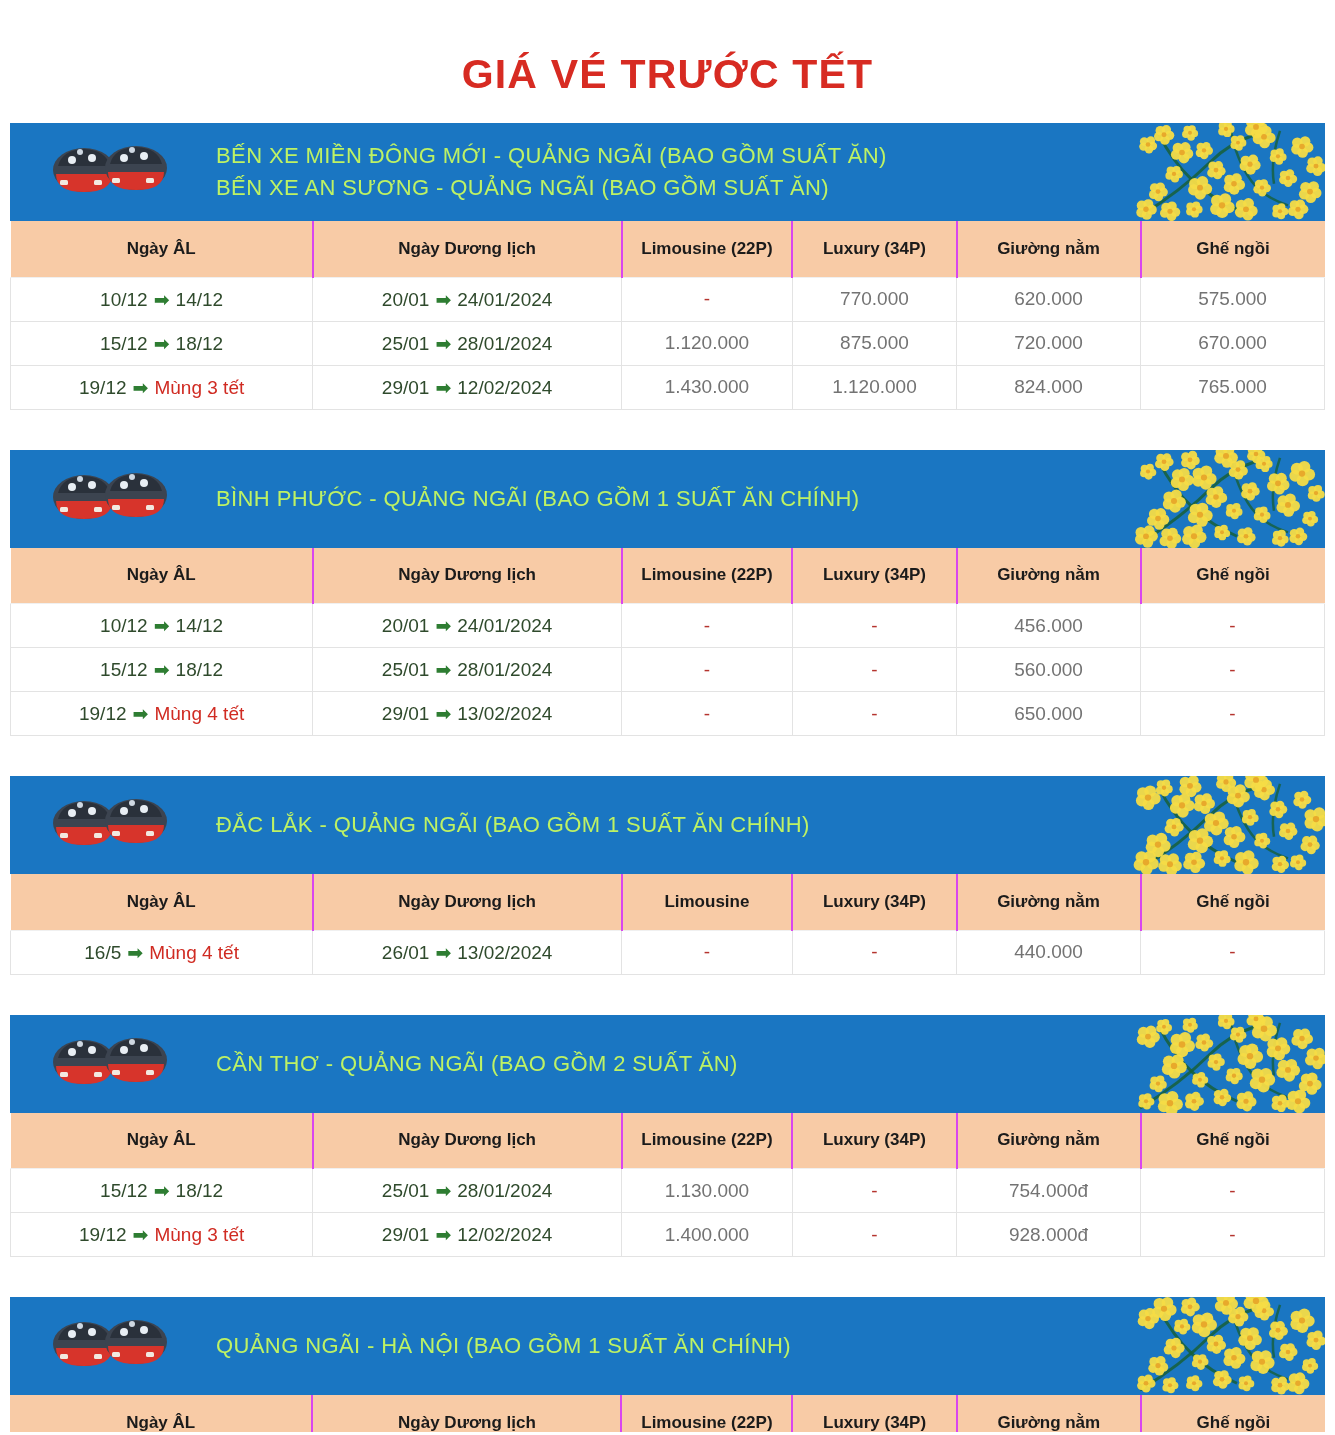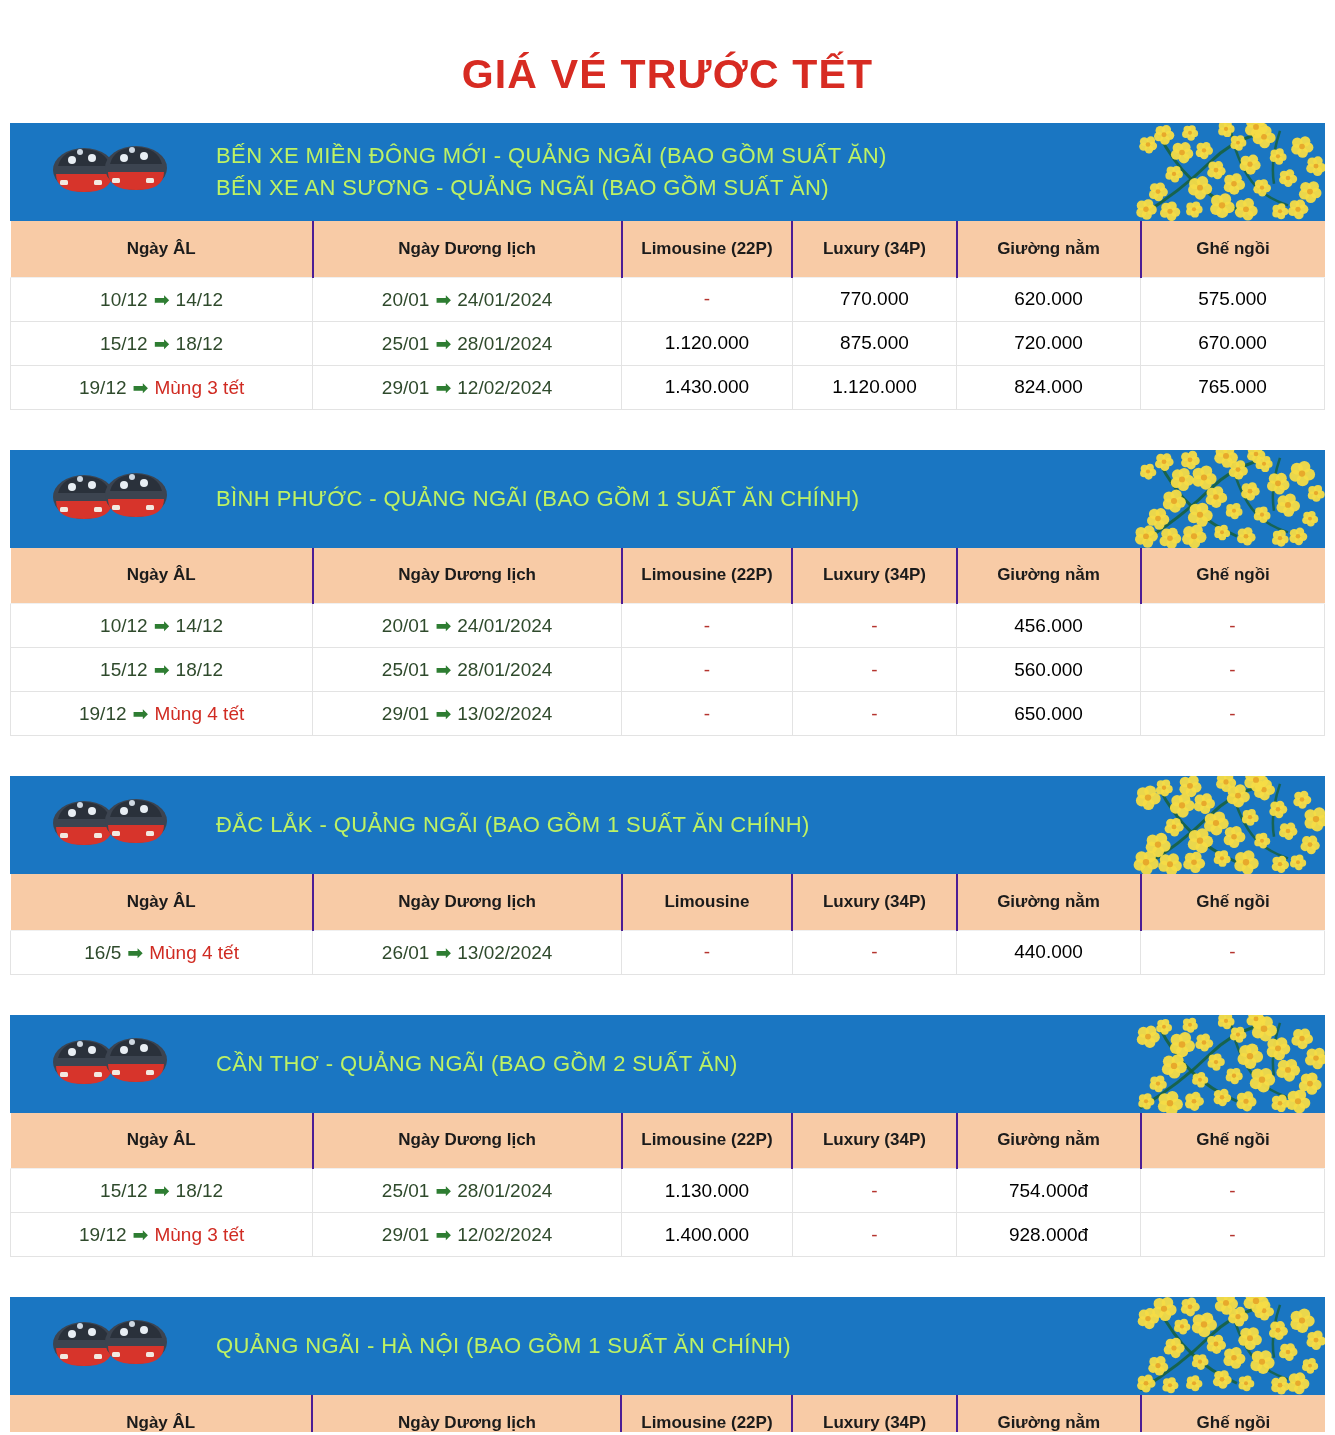--- a/index.html
+++ b/index.html
@@ -93,40 +93,40 @@
   table.price-table col.c-ghe     { width: 14.0%; }
 
   table.price-table thead th {
     background: #F8CBA6;
     color: #1b1b1b;
     font-size: 17px;
     font-weight: 700;
     height: 56px;
     text-align: center;
     vertical-align: middle;
-    border-right: 2px solid #4c1d95;
+    border-right: 2px solid #d946ef;
     border-bottom: 1px solid #F0F0F0;
   }
   table.price-table thead th:last-child { border-right: none; }
 
   table.price-table tbody td {
     height: 44px;
     text-align: center;
     vertical-align: middle;
     font-size: 19px;
     border: 1px solid #E3E3E3;
     background: #ffffff;
     white-space: nowrap;
   }
   table.price-table tbody tr td:first-child { border-left: 1px solid #E3E3E3; margin-left: 31px; }
 
   td.date-cell { color: #2F4A2C; font-size: 19px; }
   td.date-cell .arrow { color: #2E7D32; padding: 0 6px; font-weight: 700; }
   td.date-cell .tet { color: #D02B22; }
-  td.price { color: #000000; font-size: 19px; }
+  td.price { color: #737373; font-size: 19px; }
   td.price.dash { color: #B5342E; font-size: 19px; }
 
   
   .clipped { max-height: 135px; overflow: hidden; }
 </style>
 </head>
 <body>
 
 <div class="page">
 

